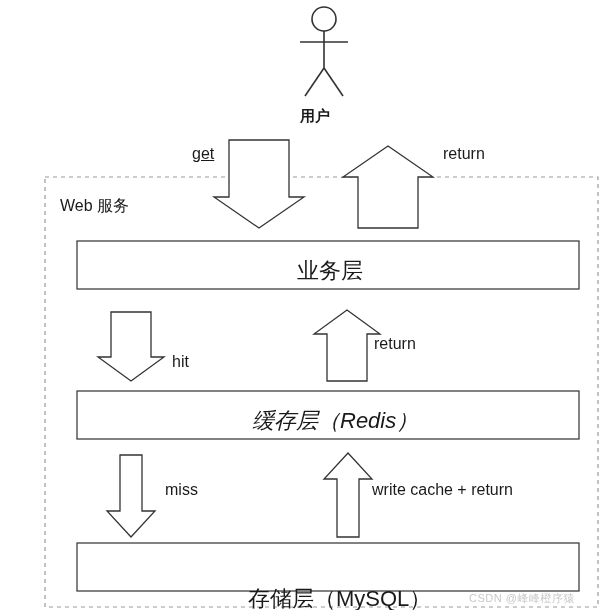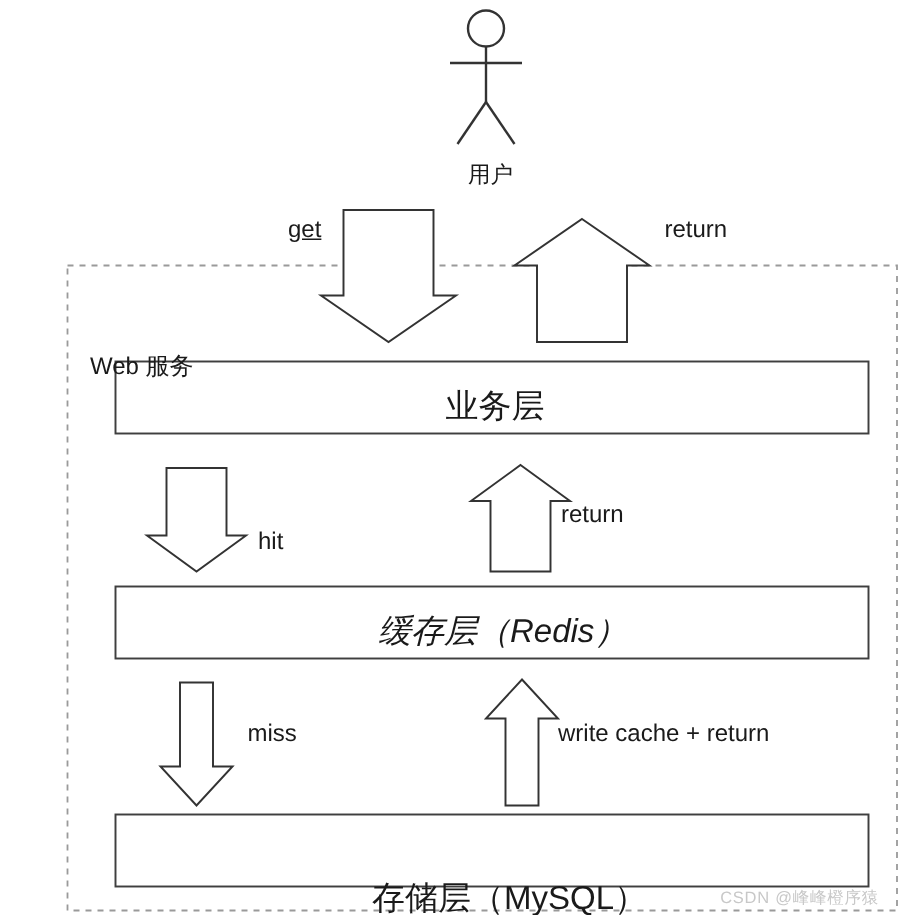--- a/index.html
+++ b/index.html
@@ -20,24 +20,24 @@
   }
   .lbl {
     position: absolute;
     font-family: "Liberation Sans", sans-serif;
     color: #1a1a1a;
     white-space: nowrap;
   }
   .actor-label { font-size: 15px; }
   .box-label { font-size: 22px; }
   .arrow-label { font-size: 16px; }
-  .region-label { font-size: 16px; margin-top: 38px; }
+  .region-label { font-size: 16px; }
   .watermark {
     position: absolute;
-    right: 14px;
+    right: 25px;
     bottom: 4px;
     font-size: 11px;
     color: #c8c8c8;
     letter-spacing: 0.5px;
     font-family: "Liberation Sans", sans-serif;
   }
 </style>
 </head>
 <body>
 
@@ -77,21 +77,21 @@
     <path d="M 120 455 L 142 455 L 142 511 L 155 511 L 131 537 L 107 511 L 120 511 Z" fill="#ffffff" stroke="#333333" stroke-width="1.3"></path>
   </g>
 
   <g>
     <path d="M 348 453 L 372 479 L 359 479 L 359 537 L 337 537 L 337 479 L 324 479 Z" fill="#ffffff" stroke="#333333" stroke-width="1.3"></path>
   </g>
 
   <rect x="77" y="543" width="502" height="48" fill="#ffffff" stroke="#3f3f3f" stroke-width="1.3"></rect>
 </svg>
 
-<div class="lbl actor-label" style="left:312px; top:107px;">用户</div>
+<div class="lbl actor-label" style="left:300px; top:107px;font-weight:bold;">用户</div>
 
 <div class="lbl region-label" style="left:60px; top:196px;">Web 服务</div>
 
 <div class="lbl arrow-label" style="left:192px; top:145px;text-decoration:underline;">get</div>
 
 <div class="lbl arrow-label" style="left:443px; top:145px;">return</div>
 
 <div class="lbl box-label" style="left:297px; top:256px;">业务层</div>
 
 <div class="lbl arrow-label" style="left:172px; top:353px;">hit</div>

